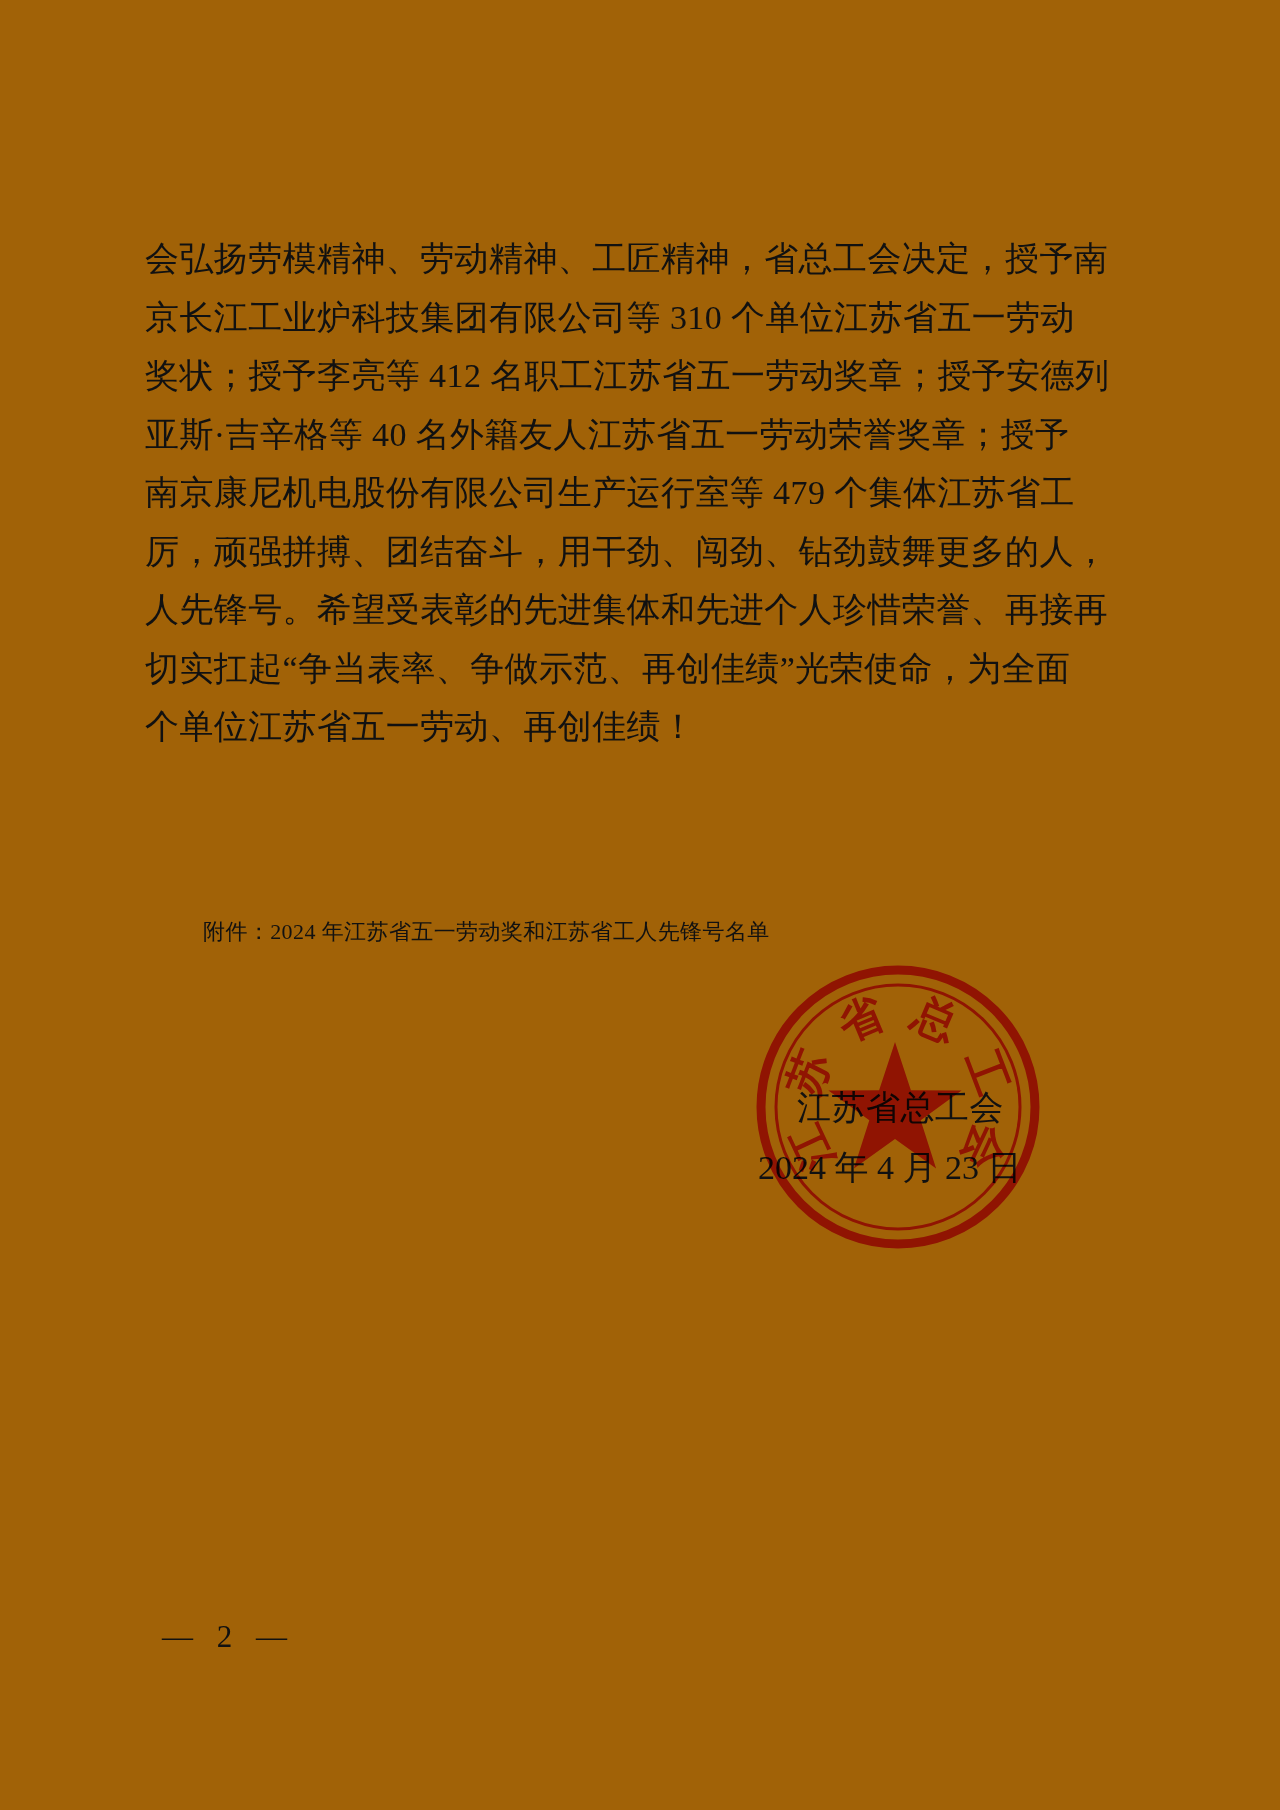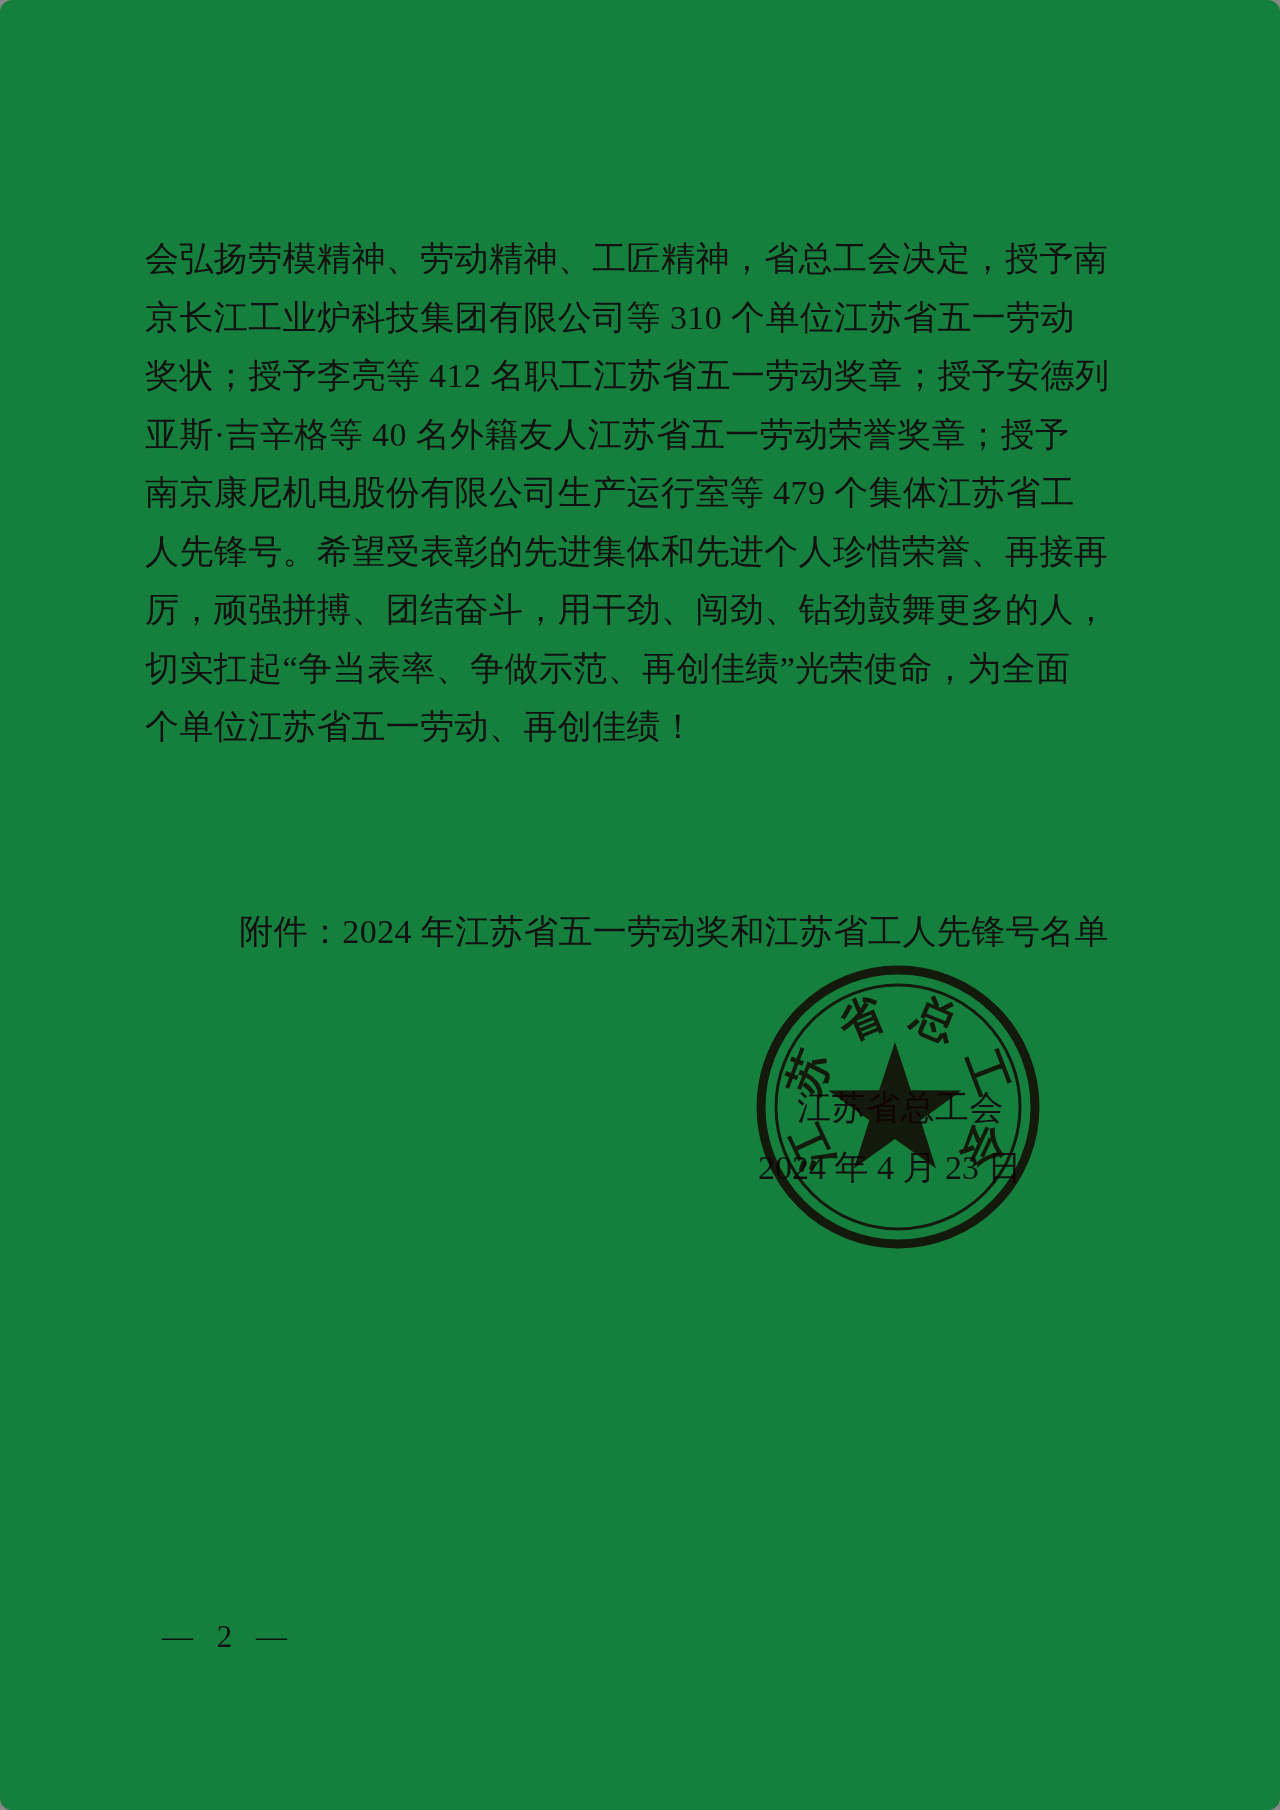--- a/index.html
+++ b/index.html
@@ -1,48 +1,46 @@
 <!DOCTYPE html>
 <html><head>
 <meta charset="utf-8">
 <style>
   html,body{margin:0;padding:0;background:#888;}
   .page{
     position:relative;
     width:1280px;height:1810px;
     margin:0 auto;
-    background:#15803d;
+    background:#a16207;
     font-family:"Liberation Serif","DejaVu Serif",serif;
     color:#111;
     overflow:hidden;
-    border-radius:12px;
   }
   .body-text{
     position:absolute;
     left:145px;top:230px;width:958px;
     font-size:34px;
     line-height:58.5px;
   }
   .body-text .line{
     margin:0;
     white-space:nowrap;
     text-align:justify;
     text-justify:inter-character;
     letter-spacing:0.4px;
   }
   .attachment{
     position:absolute;
     left:145px;top:903px;width:1000px;
     margin:0;
-    font-size:34px;
+    font-size:22px;
     line-height:58px;
     text-indent:58px;
     white-space:nowrap;
     letter-spacing:0.4px;
-    text-align:center;
   }
   .sig-org{
     position:absolute;
     left:797px;top:1088px;
     font-size:34px;
     line-height:40px;
     letter-spacing:0.5px;
     white-space:nowrap;
     z-index:2;
   }
@@ -80,22 +78,22 @@
 <body>
 
 <div class="page">
 
   <main class="body-text">
     <p class="line">会弘扬劳模精神、劳动精神、工匠精神，省总工会决定，授予南</p>
     <p class="line">京长江工业炉科技集团有限公司等 310 个单位江苏省五一劳动</p>
     <p class="line">奖状；授予李亮等 412 名职工江苏省五一劳动奖章；授予安德列</p>
     <p class="line">亚斯·吉辛格等 40 名外籍友人江苏省五一劳动荣誉奖章；授予</p>
     <p class="line">南京康尼机电股份有限公司生产运行室等 479 个集体江苏省工</p>
+    <p class="line">厉，顽强拼搏、团结奋斗，用干劲、闯劲、钻劲鼓舞更多的人，</p>
     <p class="line">人先锋号。希望受表彰的先进集体和先进个人珍惜荣誉、再接再</p>
-    <p class="line">厉，顽强拼搏、团结奋斗，用干劲、闯劲、钻劲鼓舞更多的人，</p>
     <p class="line">切实扛起“争当表率、争做示范、再创佳绩”光荣使命，为全面</p>
     <p class="line">个单位江苏省五一劳动、再创佳绩！</p>
   </main>
 
   <p class="attachment">附件：2024 年江苏省五一劳动奖和江苏省工人先锋号名单</p>
 
   <div class="sig-org">江苏省总工会</div>
   <div class="sig-date">2024 年 4 月 23 日</div>
 
   <div class="seal">

